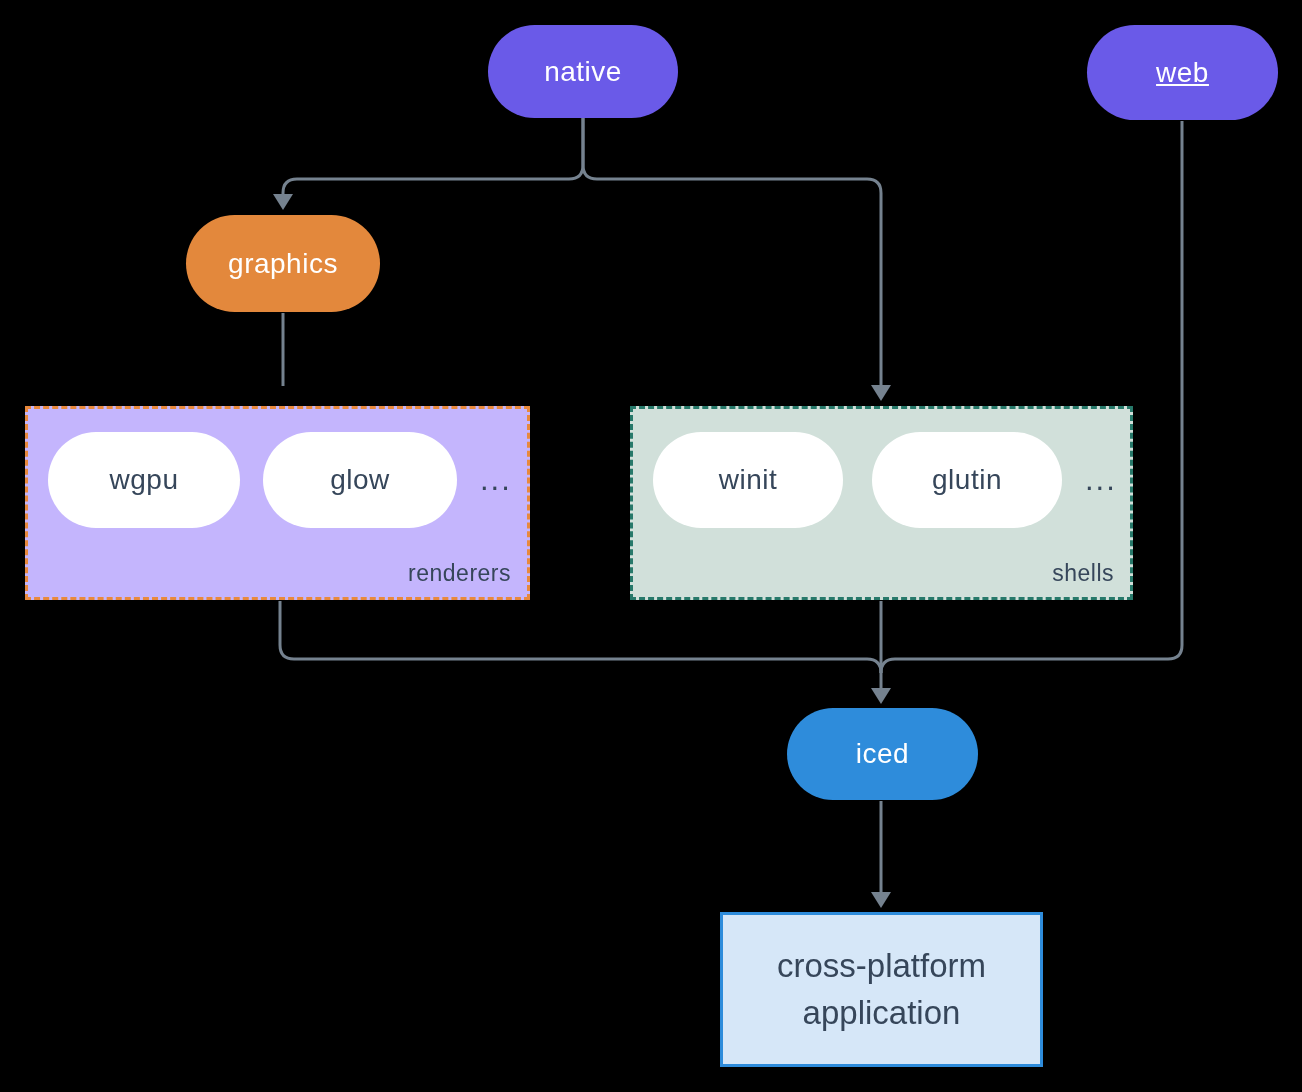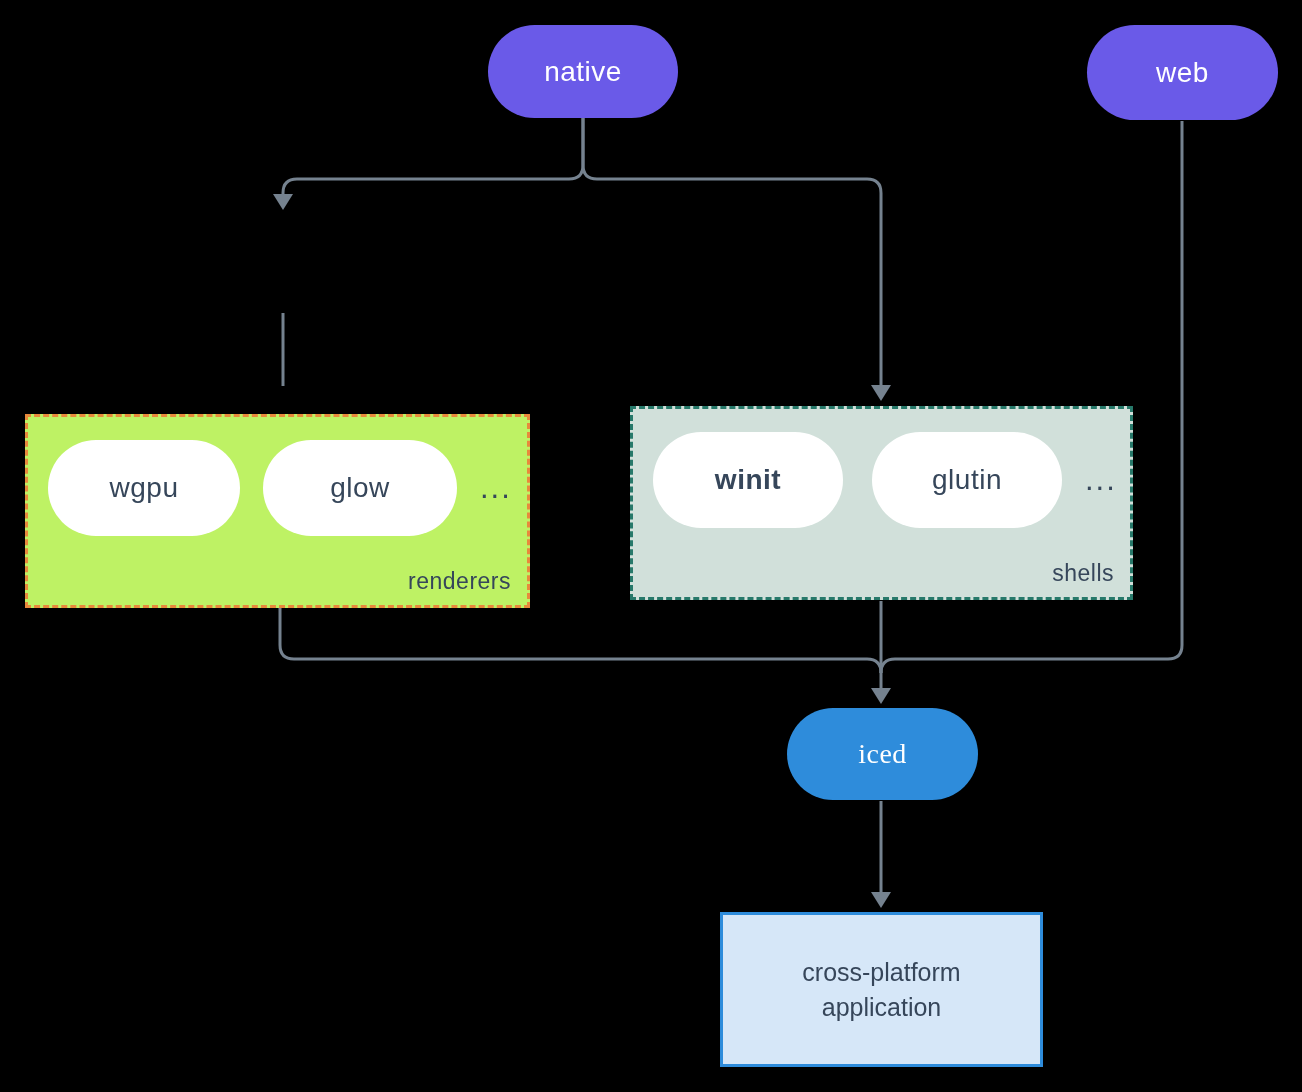--- a/index.html
+++ b/index.html
@@ -24,31 +24,30 @@
     position: absolute;
     display: flex;
     align-items: center;
     justify-content: center;
     border-radius: 999px;
     font-size: 28px;
     letter-spacing: 0.5px;
   }
   .pill.platform { background: #6A5AE8; color: #FFFFFF; }
   .pill.graphics { background: #E3883C; color: #FFFFFF; }
-  .pill.iced     { background: #2E8CDB; color: #FFFFFF; font-family: Liberation Serif, serif; }
+  .pill.iced     { background: #2E8CDB; color: #FFFFFF; }
   .pill.white    { background: #FFFFFF; color: #36465A; }
 
   .group-box {
     position: absolute;
     box-sizing: border-box;
   }
   .group-box.renderers {
-    background: #bef264;
+    background: #c4b5fd;
     border: 3px dashed #E8893C;
-    margin-top: 8px;
   }
   .group-box.shells {
     background: #D1E0DA;
     border: 3px dashed #27796A;
   }
   .group-label {
     position: absolute;
     right: 16px;
     bottom: 10px;
     font-size: 23px;
@@ -71,21 +70,21 @@
     top: 912px;
     width: 323px;
     height: 155px;
     box-sizing: border-box;
     background: #D6E7F8;
     border: 3px solid #2E8CDB;
     display: flex;
     align-items: center;
     justify-content: center;
     text-align: center;
-    font-size: 25px;
+    font-size: 33px;
     line-height: 1.4;
     color: #36465A;
     padding: 0 40px;
   }
 </style>
 </head>
 <body>
 
 <div class="stage">
 
@@ -111,38 +110,41 @@
       <polygon points="871,385 891,385 881,401"></polygon>
       <polygon points="871,688 891,688 881,704"></polygon>
       <polygon points="871,892 891,892 881,908"></polygon>
     </g>
   </svg>
 
   <div class="pill platform" style="left:488px; top:25px; width:190px; height:93px;">
     <span>native</span>
   </div>
 
-  <div class="pill platform" style="left:1087px; top:25px; width:191px; height:95px;">
+  <div class="pill platform" style="left:1087px; top:25px; width:191px; height:95px;text-decoration:underline;">
     <span>web</span>
   </div>
 
+  <div class="pill graphics" style="left:186px; top:215px; width:194px; height:97px;">
+    <span>graphics</span>
+  </div>
 
   <div class="group-box renderers" style="left:25px; top:406px; width:505px; height:194px;">
     <div class="pill white" style="left:20px; top:23px; width:192px; height:96px;">
       <span>wgpu</span>
     </div>
     <div class="pill white" style="left:235px; top:23px; width:194px; height:96px;">
       <span>glow</span>
     </div>
     <div class="ellipsis" style="left:452px; top:23px;">...</div>
     <div class="group-label">renderers</div>
   </div>
 
   <div class="group-box shells" style="left:630px; top:406px; width:503px; height:194px;">
-    <div class="pill white" style="left:20px; top:23px; width:190px; height:96px;font-weight:bold;">
+    <div class="pill white" style="left:20px; top:23px; width:190px; height:96px;">
       <span>winit</span>
     </div>
     <div class="pill white" style="left:239px; top:23px; width:190px; height:96px;text-align:right;">
       <span>glutin</span>
     </div>
     <div class="ellipsis" style="left:452px; top:23px;">...</div>
     <div class="group-label">shells</div>
   </div>
 
   <div class="pill iced" style="left:787px; top:708px; width:191px; height:92px;">

